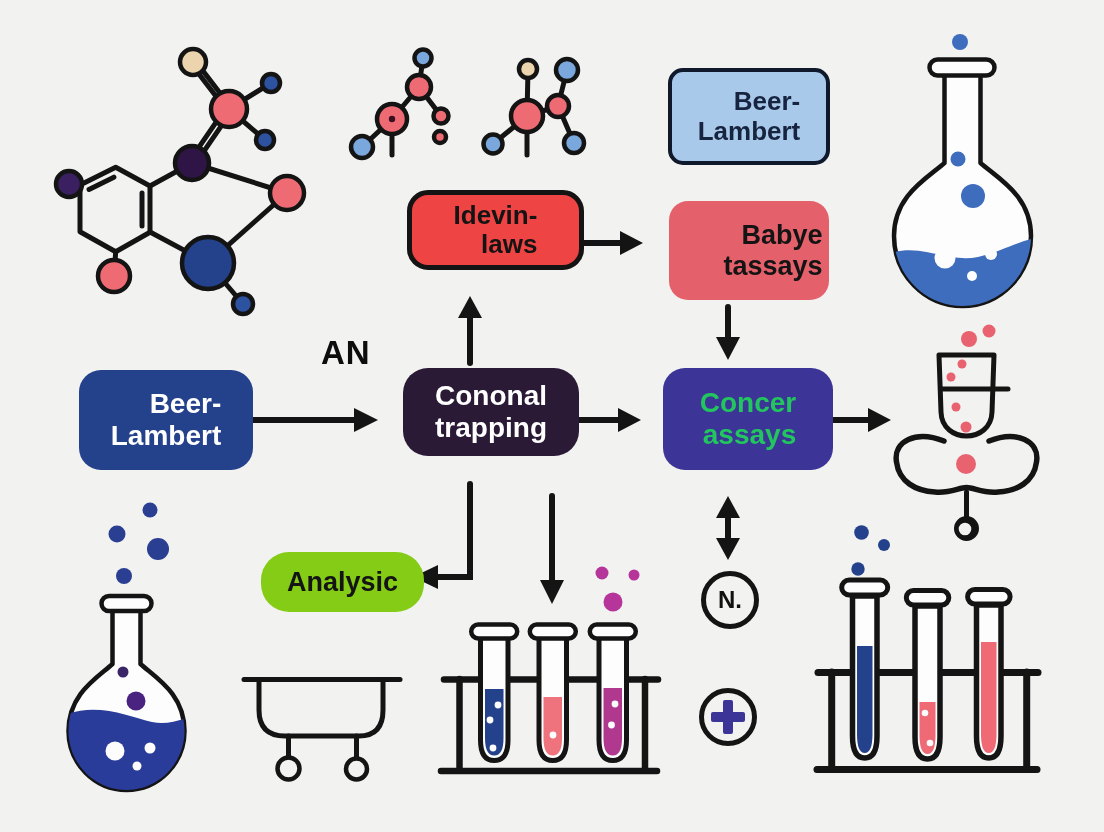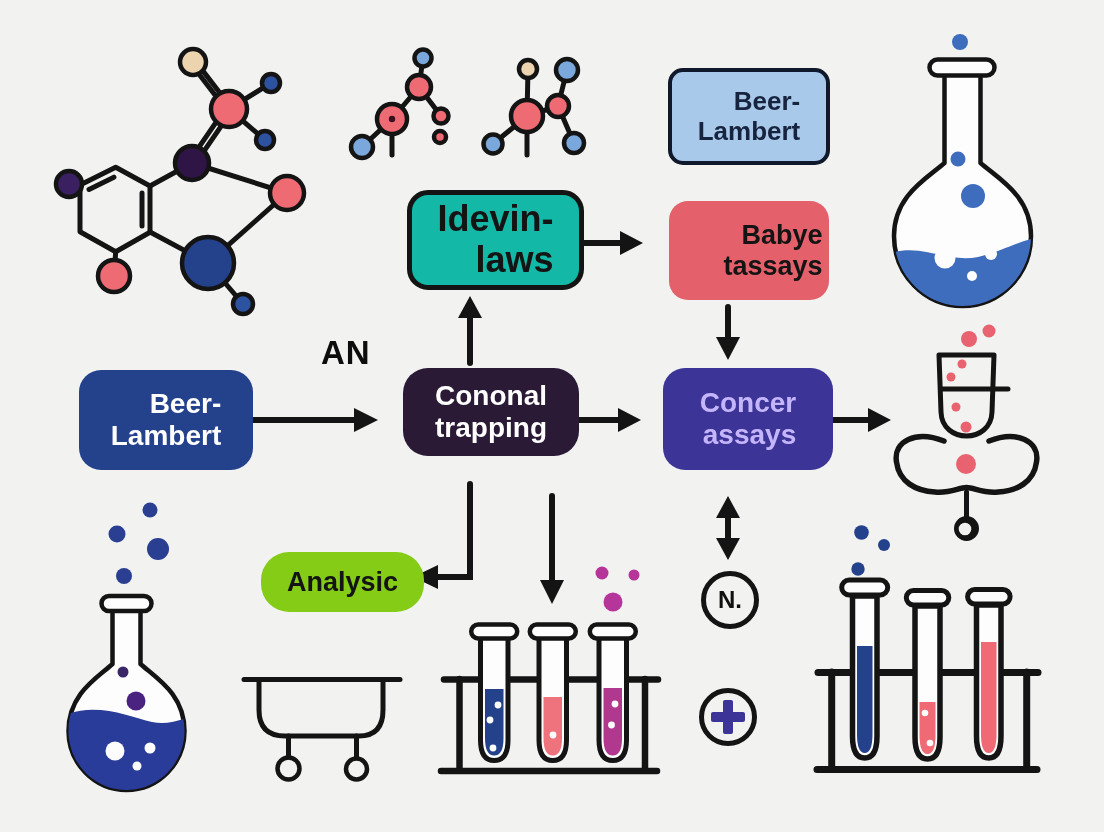--- a/index.html
+++ b/index.html
@@ -9,25 +9,25 @@
     font-family:"Liberation Sans",sans-serif;
   }
   .layer{position:absolute;left:0;top:0;}
   .node{
     position:absolute;display:flex;align-items:center;justify-content:center;
     text-align:right;font-weight:700;white-space:pre-line;line-height:1.13;
     box-sizing:border-box;
     margin-left:21px;
   }
   .node-beer-top   {left:647px;top:68px; width:162px;height:97px; background:#a9c9ea;border:4px solid #10182b;border-radius:15px;color:#16243f;font-size:26px;}
-  .node-idevin     {left:386px;top:190px;width:177px;height:100px;background:#14b8a6;border:5px solid #141414;border-radius:21px;color:#141414;font-size:36px;}
+  .node-idevin     {left:386px;top:190px;width:177px;height:80px;background:#ef4444;border:5px solid #141414;border-radius:21px;color:#141414;font-size:26px;}
   .node-babye      {left:648px;top:201px;width:160px;height:99px; background:#e4616b;border-radius:19px;color:#141414;font-size:27px;padding-left:48px;}
   .node-beer-left  {left:58px; top:370px;width:174px;height:100px;background:#24418c;border-radius:22px;color:#ffffff;font-size:28px;}
   .node-cononal    {left:382px;top:368px;width:176px;height:88px;background:#2a1a36;border-radius:25px;color:#ffffff;font-size:28px;}
-  .node-concer     {left:642px;top:368px;width:170px;height:102px;background:#3c3597;border-radius:22px;color:#c4b5fd;font-size:28px;}
+  .node-concer     {left:642px;top:368px;width:170px;height:102px;background:#3c3597;border-radius:22px;color:#22c55e;font-size:28px;}
   .node-analysic   {left:240px;top:552px;width:163px;height:60px; background:#84cc16;border-radius:28px;color:#141414;font-size:27px;white-space:nowrap;}
   .an-label{
     position:absolute;left:279px;top:334px;font-weight:800;font-size:33px;color:#0d0d0d;letter-spacing:1px;margin-left:42px;
   }
   .badge{
     position:absolute;width:58px;height:58px;border:5px solid #141414;border-radius:50%;
     box-sizing:border-box;display:flex;align-items:center;justify-content:center;
   }
   .badge-n{left:701px;top:571px;font-weight:800;font-size:24px;color:#111;}
   .badge-plus{left:699px;top:688px;}

